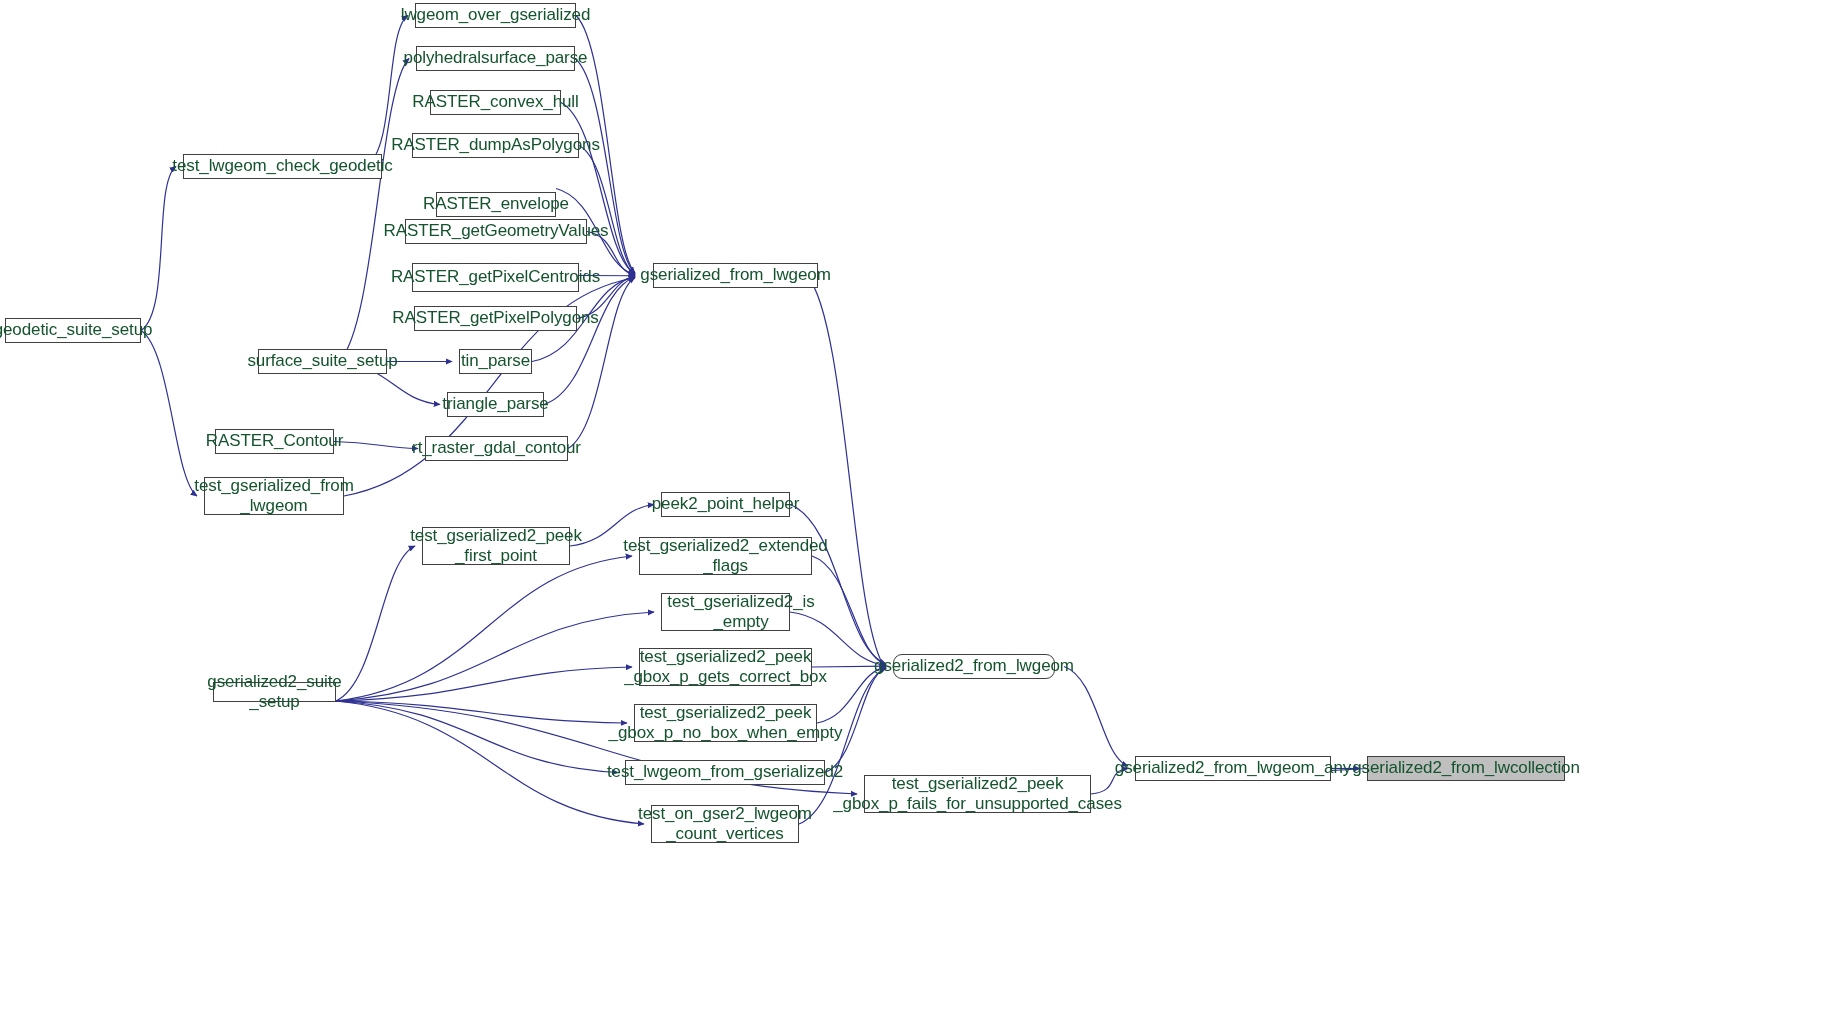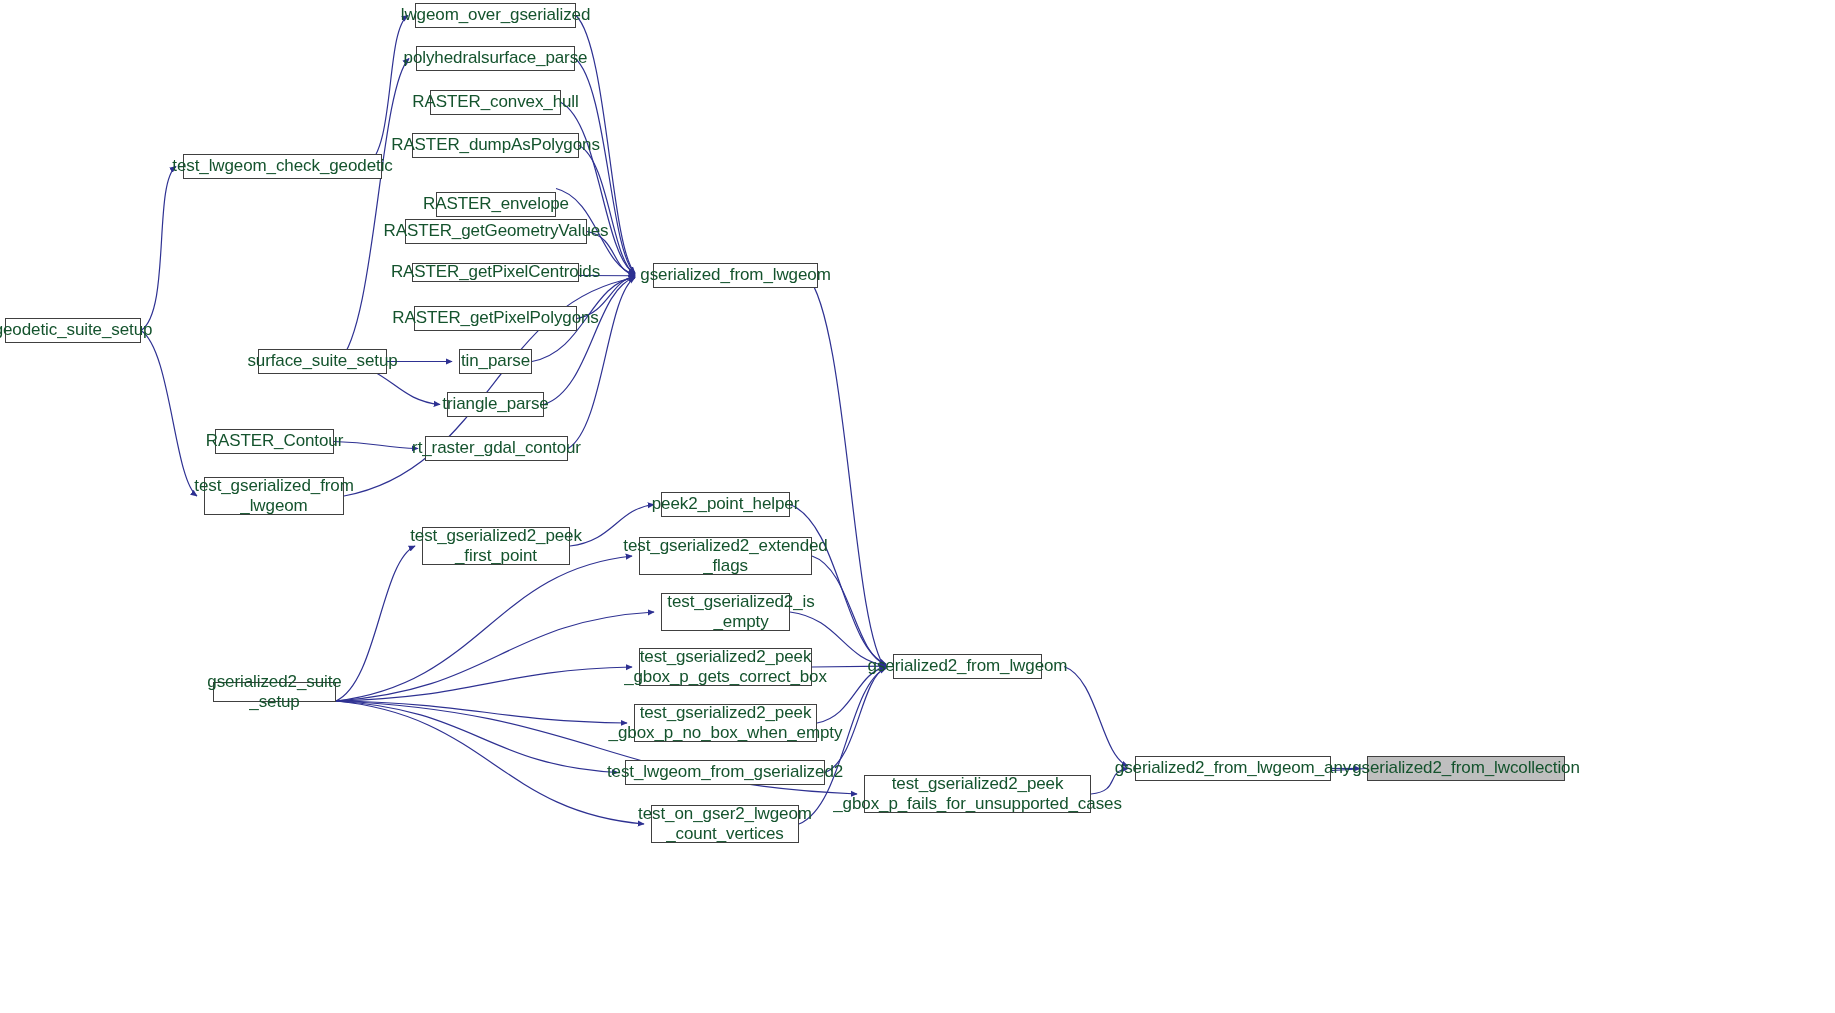--- a/index.html
+++ b/index.html
@@ -98,21 +98,21 @@
       <path d="M1091,794 C1121,790.94 1105,771.05 1128,768.5" fill="none" stroke="#2e3192" stroke-width="1.2" marker-end="url(#ah)"></path>
       <path d="M1367,768.5 L1324,770.975" fill="none" stroke="#2e3192" stroke-width="1.2" marker-end="url(#ah)"></path>
       <path d="M1331,768.5 L1360,768.5" fill="none" stroke="#2e3192" stroke-width="1.2" marker-end="url(#ah)"></path>
     </svg>
 <div class="node" style="left: 415px; top: 3px; width: 161px; height: 25px;"><span class="node-label">lwgeom_over_gserialized</span></div>
     <div class="node" style="left: 416px; top: 46px; width: 159px; height: 25px;"><span class="node-label">polyhedralsurface_parse</span></div>
     <div class="node" style="left: 430px; top: 90px; width: 131px; height: 25px;"><span class="node-label">RASTER_convex_hull</span></div>
     <div class="node" style="left: 412px; top: 133px; width: 167px; height: 25px;"><span class="node-label">RASTER_dumpAsPolygons</span></div>
     <div class="node" style="left: 436px; top: 176px; width: 120px; height: 25px; margin-top: 16px;"><span class="node-label">RASTER_envelope</span></div>
     <div class="node" style="left: 405px; top: 219px; width: 182px; height: 25px;"><span class="node-label">RASTER_getGeometryValues</span></div>
-    <div class="node" style="left: 412px; top: 263px; width: 167px; height: 19px;"><span class="node-label">RASTER_getPixelCentroids</span></div>
+    <div class="node" style="left: 412px; top: 263px; width: 167px; height: 29px;"><span class="node-label">RASTER_getPixelCentroids</span></div>
     <div class="node" style="left: 414px; top: 306px; width: 163px; height: 25px;"><span class="node-label">RASTER_getPixelPolygons</span></div>
     <div class="node" style="left: 459px; top: 349px; width: 73px; height: 25px;"><span class="node-label">tin_parse</span></div>
     <div class="node" style="left: 447px; top: 392px; width: 97px; height: 25px;"><span class="node-label">triangle_parse</span></div>
     <div class="node" style="left: 425px; top: 436px; width: 143px; height: 25px;"><span class="node-label">rt_raster_gdal_contour</span></div>
     <div class="node" style="left: 183px; top: 154px; width: 199px; height: 25px;"><span class="node-label">test_lwgeom_check_geodetic</span></div>
     <div class="node" style="left: 210px; top: 349px; width: 129px; height: 25px; margin-left: 48px;"><span class="node-label">surface_suite_setup</span></div>
     <div class="node" style="left: 215px; top: 429px; width: 119px; height: 25px;"><span class="node-label">RASTER_Contour</span></div>
     <div class="node" style="left: 204px; top: 477px; width: 140px; height: 38px;"><span class="node-label">test_gserialized_from
 _lwgeom</span></div>
     <div class="node" style="left: 5px; top: 318px; width: 136px; height: 25px;"><span class="node-label">geodetic_suite_setup</span></div>
@@ -126,18 +126,18 @@
 _empty</span></div>
     <div class="node" style="left: 639px; top: 648px; width: 173px; height: 38px;"><span class="node-label">test_gserialized2_peek
 _gbox_p_gets_correct_box</span></div>
     <div class="node" style="left: 634px; top: 704px; width: 183px; height: 38px;"><span class="node-label">test_gserialized2_peek
 _gbox_p_no_box_when_empty</span></div>
     <div class="node" style="left: 625px; top: 760px; width: 200px; height: 25px;"><span class="node-label">test_lwgeom_from_gserialized2</span></div>
     <div class="node" style="left: 651px; top: 805px; width: 148px; height: 38px;"><span class="node-label">test_on_gser2_lwgeom
 _count_vertices</span></div>
     <div class="node" style="left: 213px; top: 682px; width: 123px; height: 20px;"><span class="node-label">gserialized2_suite
 _setup</span></div>
-    <div class="node" style="left: 893px; top: 654px; width: 149px; height: 25px;"><span class="node-label">gserialized2_from_lwgeom</span></div>
+    <div class="node" style="left: 893px; top: 654px; width: 162px; height: 25px; border-radius: 9px;"><span class="node-label">gserialized2_from_lwgeom</span></div>
     <div class="node" style="left: 864px; top: 775px; width: 227px; height: 38px;"><span class="node-label">test_gserialized2_peek
 _gbox_p_fails_for_unsupported_cases</span></div>
     <div class="node" style="left: 1135px; top: 756px; width: 196px; height: 25px;"><span class="node-label">gserialized2_from_lwgeom_any</span></div>
     <div class="node highlight" style="left: 1367px; top: 756px; width: 198px; height: 25px;"><span class="node-label">gserialized2_from_lwcollection</span></div>
   </div>
 
 </body></html>

